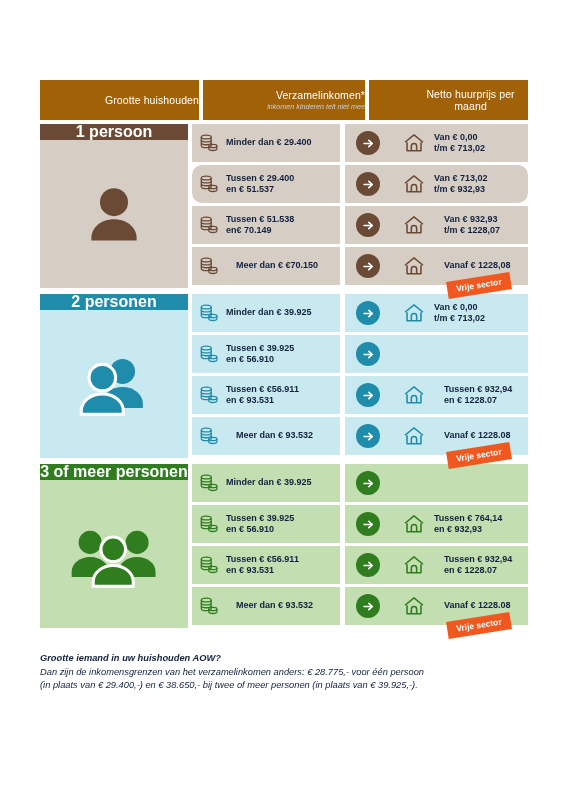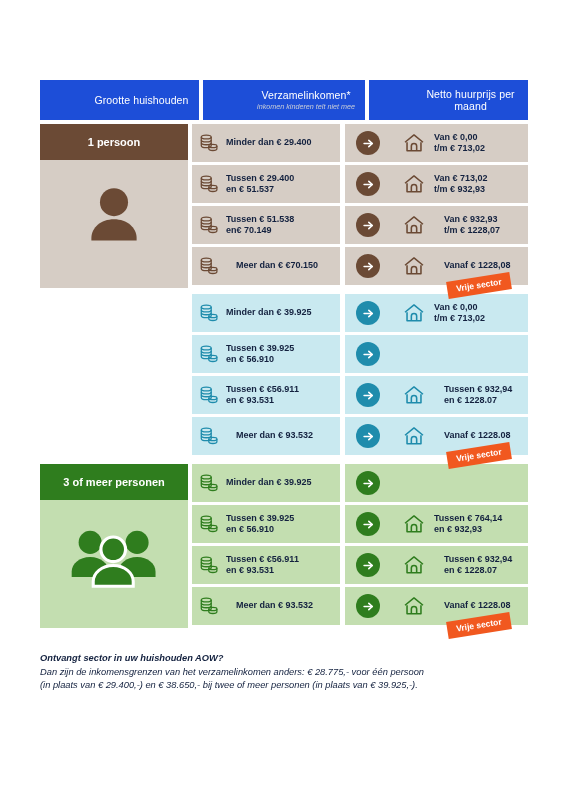--- a/index.html
+++ b/index.html
@@ -5,33 +5,33 @@
   html,body{margin:0;padding:0;}
   body{
     width:567px;height:800px;background:#ffffff;
     font-family:"Liberation Sans","DejaVu Sans",sans-serif;
     color:#13213f;overflow:hidden;position:relative;
   }
   .page{position:absolute;left:0;top:0;width:567px;height:800px;}
 
   
   .header{position:absolute;left:40px;top:80px;width:488px;height:40px;display:flex;gap:4px;}
-  .hcell{background:#1d4ed8;color:#ffffff;display:flex;flex-direction:column;
-         align-items:center;justify-content:center;text-align:center;padding-left:44px;}
+  .hcell{background:#a16207;color:#ffffff;display:flex;flex-direction:column;
+         align-items:flex-end;justify-content:center;text-align:center;padding-left:44px;}
   .hcell.c1{width:148px;}
   .hcell.c2{width:152px;}
   .hcell.c3{width:148px;}
   .htitle{font-size:10.5px;letter-spacing:.1px;}
   .hsub{font-size:7.2px;font-style:italic;color:#c8cdd8;margin-top:1px;}
 
   
   .block{position:absolute;left:40px;width:488px;}
   .block .left{position:absolute;left:0;top:0;width:148px;bottom:0;}
-  .block .leftbar{height:36px;display:flex;align-items:center;justify-content:center;
-                  color:#fff;font-size:11px;font-weight:600;text-align:center;}
+  .block .leftbar{height:16px;display:flex;align-items:center;justify-content:center;
+                  color:#fff;font-size:16px;font-weight:600;text-align:center;}
   .block .leftbody{position:absolute;top:25px;left:0;right:0;bottom:4px;
                    display:flex;align-items:center;justify-content:center;}
 
   .rows{position:absolute;left:152px;right:0;top:0;bottom:0;}
   .row{position:absolute;left:0;right:0;display:flex;align-items:center;}
   .divider{position:absolute;top:0;bottom:0;left:148px;width:5px;background:#ffffff;}
 
   .cell-income{position:absolute;left:0;width:148px;top:0;bottom:0;
                display:flex;align-items:center;gap:6px;padding-left:6px;box-sizing:border-box;}
   .cell-arrow{position:absolute;left:148px;width:56px;top:0;bottom:0;
@@ -120,21 +120,21 @@
                   <g fill="none" stroke="#6b4a35" stroke-width="1.7" stroke-linejoin="round">
                     <path d="M3.2 11.2 13 3.2l9.8 8"></path>
                     <path d="M5.4 11.3v9.2h15.2v-9.2"></path>
                     <path d="M10.1 20.5v-5.1a2.9 2.9 0 0 1 5.8 0v5.1"></path>
                   </g>
                 </svg></span>
               <div class="txt">Van € 0,00
 t/m € 713,02</div>
             </div>
           </div>
-          <div class="row" style="top: 41px; height: 38px; background: rgb(214, 205, 197);">
+          <div class="row" style="top: 41px; height: 38px; background: rgb(214, 205, 197); border-radius: 10px;">
             <div class="cell-income">
               <span class="coins"><svg viewBox="0 0 24 24" width="22" height="22">
                   <g fill="none" stroke="#6b4a35" stroke-width="1.4">
                     <ellipse cx="9" cy="5.4" rx="5.4" ry="2.1"></ellipse>
                     <path d="M3.6 5.4v3.2c0 1.16 2.42 2.1 5.4 2.1s5.4-.94 5.4-2.1V5.4"></path>
                     <path d="M3.6 8.6v3.2c0 1.16 2.42 2.1 5.4 2.1s5.4-.94 5.4-2.1V8.6"></path>
                     <path d="M3.6 11.8v3.2c0 1.16 2.42 2.1 5.4 2.1s5.4-.94 5.4-2.1v-3.2"></path>
                     <ellipse cx="16.2" cy="15.3" rx="4.4" ry="1.8"></ellipse>
                     <path d="M11.8 15.3v3.1c0 .98 1.97 1.78 4.4 1.78s4.4-.8 4.4-1.78v-3.1"></path>
                   </g>
@@ -234,20 +234,35 @@
                   </g>
                 </svg></span>
               <div class="txt ind">Vanaf € 1228,08</div>
             </div>
           </div>
           <div class="badge" style="background: rgb(241, 88, 31); left: 255px; top: 153px;">Vrije sector</div>
           <div class="divider"></div>
         </div>
       </div>
       <div class="block" style="top: 294px; height: 164px;">
+        <div class="left" style="background: rgb(201, 233, 240);">
+          <div class="leftbar" style="background: rgb(31, 140, 172);">
+            <span>2 personen</span>
+          </div>
+          <div class="leftbody">
+            <svg viewBox="0 0 110 100" width="86" height="78">
+              <g fill="#1f8cac">
+                <circle cx="66" cy="30" r="16"></circle>
+                <path d="M66 50c-15 0-26 10-26 21v6h52v-6c0-11-11-21-26-21z"></path>
+                <circle cx="40" cy="38" r="17" stroke="#fff" stroke-width="4"></circle>
+                <path d="M40 59c-16 0-27 10-27 22v4h54v-4c0-12-11-22-27-22z" stroke="#fff" stroke-width="4"></path>
+              </g>
+            </svg>
+          </div>
+        </div>
         <div class="rows">
           <div class="row" style="top: 0px; height: 38px; background: rgb(201, 233, 240);">
             <div class="cell-income">
               <span class="coins"><svg viewBox="0 0 24 24" width="22" height="22">
                   <g fill="none" stroke="#1f8cac" stroke-width="1.4">
                     <ellipse cx="9" cy="5.4" rx="5.4" ry="2.1"></ellipse>
                     <path d="M3.6 5.4v3.2c0 1.16 2.42 2.1 5.4 2.1s5.4-.94 5.4-2.1V5.4"></path>
                     <path d="M3.6 8.6v3.2c0 1.16 2.42 2.1 5.4 2.1s5.4-.94 5.4-2.1V8.6"></path>
                     <path d="M3.6 11.8v3.2c0 1.16 2.42 2.1 5.4 2.1s5.4-.94 5.4-2.1v-3.2"></path>
                     <ellipse cx="16.2" cy="15.3" rx="4.4" ry="1.8"></ellipse>
@@ -533,18 +548,18 @@
               <div class="txt ind">Vanaf € 1228.08</div>
             </div>
           </div>
           <div class="badge" style="background: rgb(241, 88, 31); left: 255px; top: 153px;">Vrije sector</div>
           <div class="divider"></div>
         </div>
       </div>
     </div>
 
   <div class="footer">
-    <div class="bold">Ontvangt sector in uw huishouden AOW?</div>
+    <div class="bold">Grootte iemand in uw huishouden AOW?</div>
     <div>Dan zijn de inkomensgrenzen van het verzamelinkomen anders: € 28.775,- voor één persoon</div>
     <div>(in plaats van € 29.400,-) en € 38.650,- bij twee of meer personen (in plaats van € 39.925,-).</div>
   </div>
 
 </div>
 
 </body></html>

